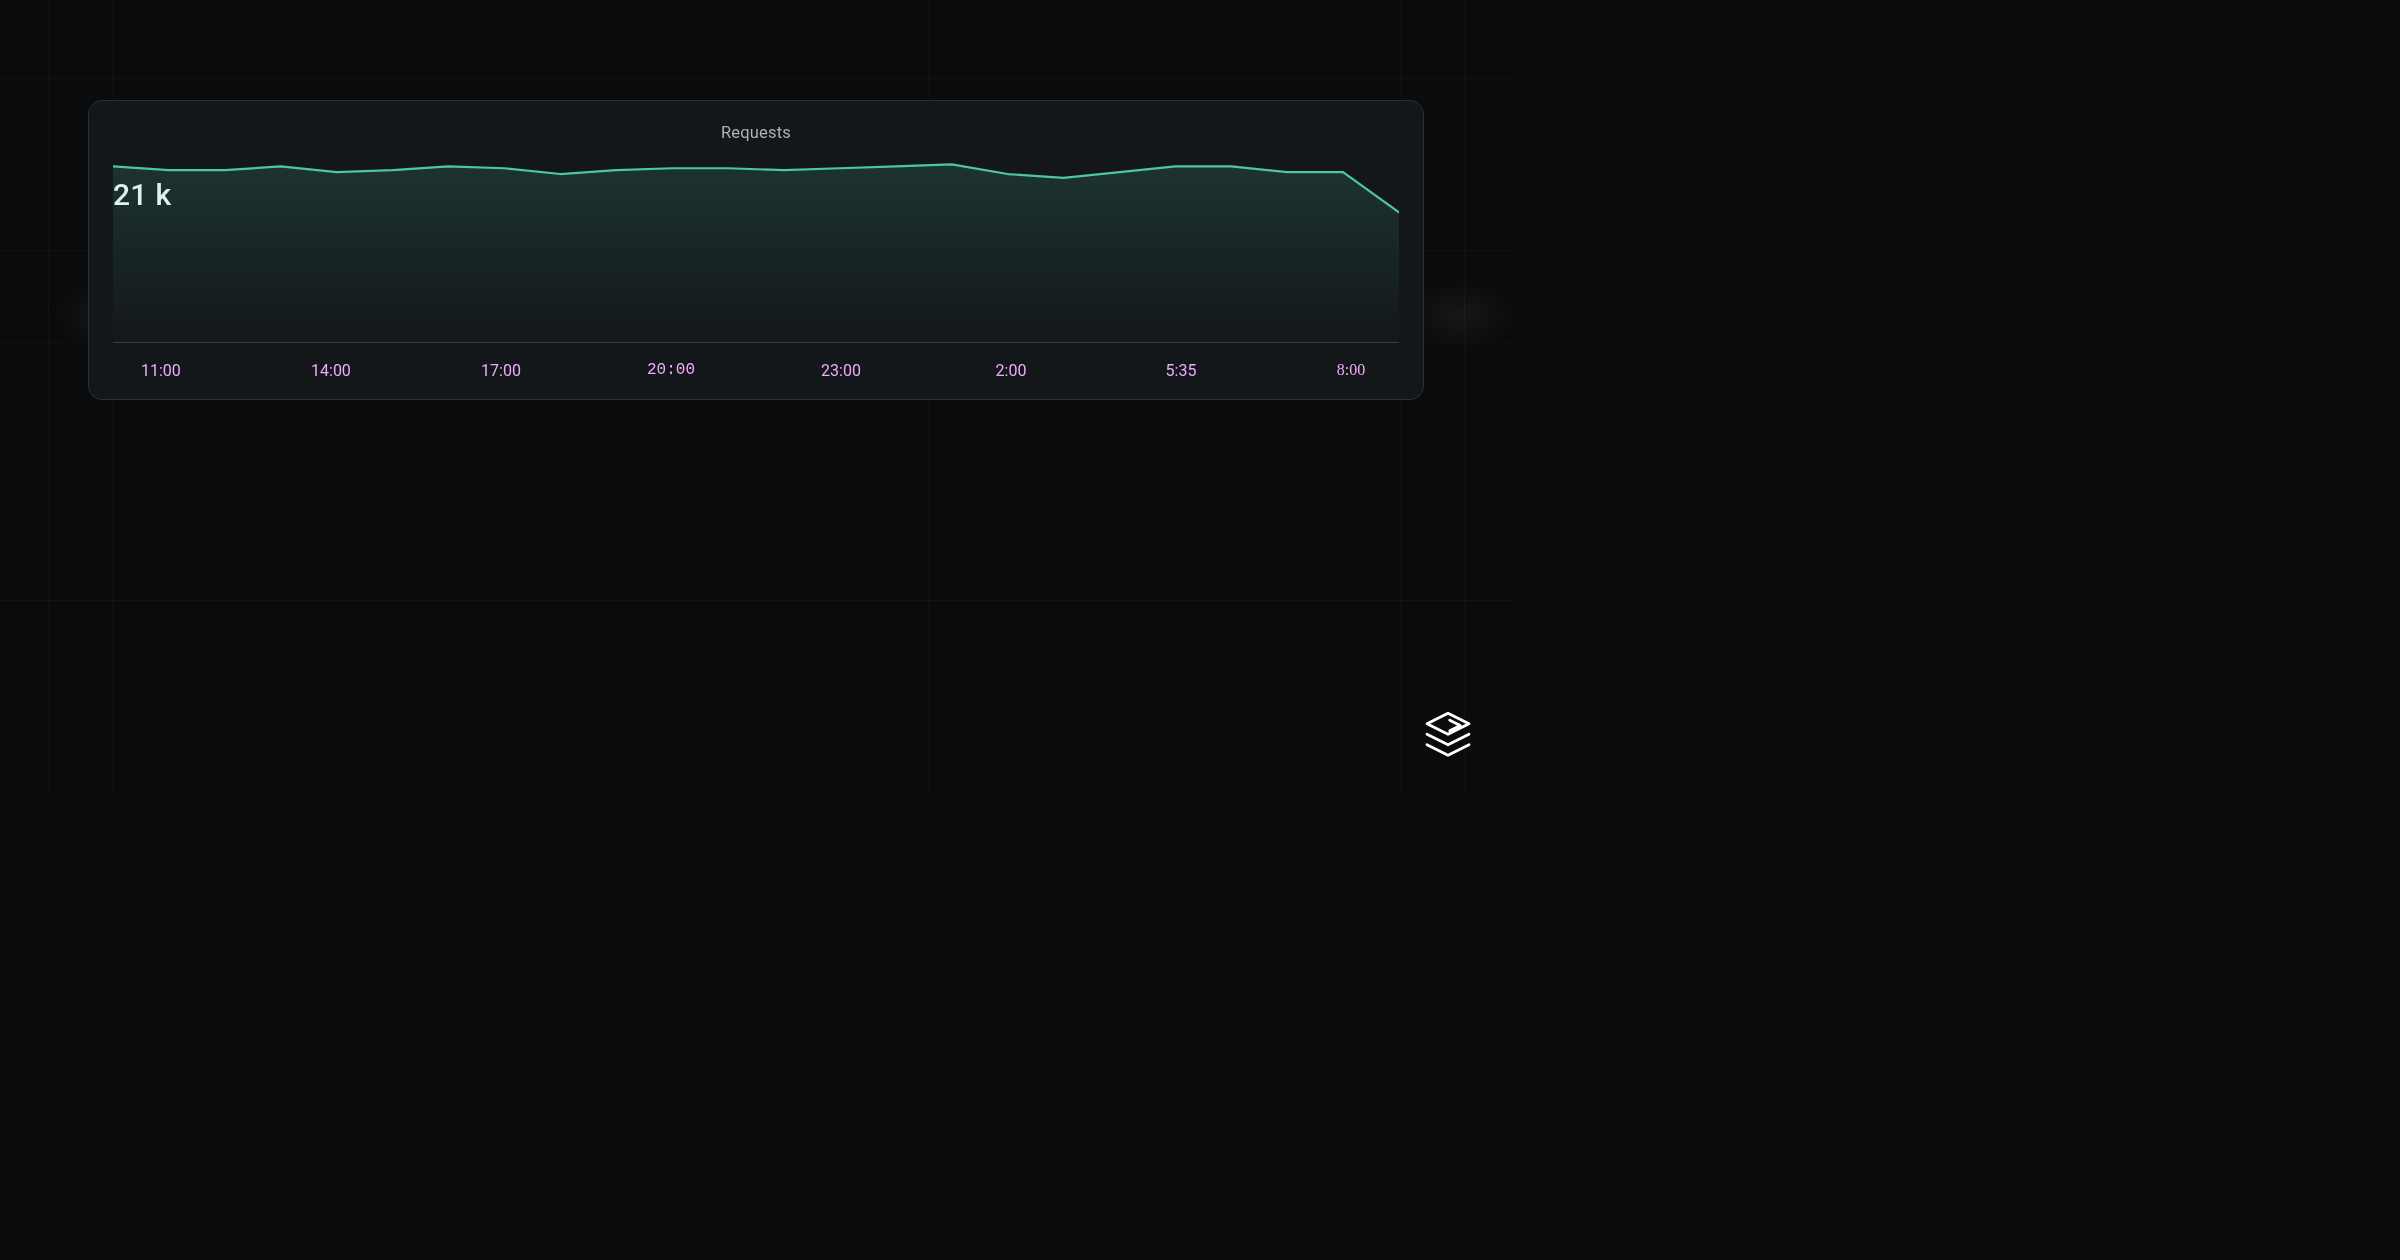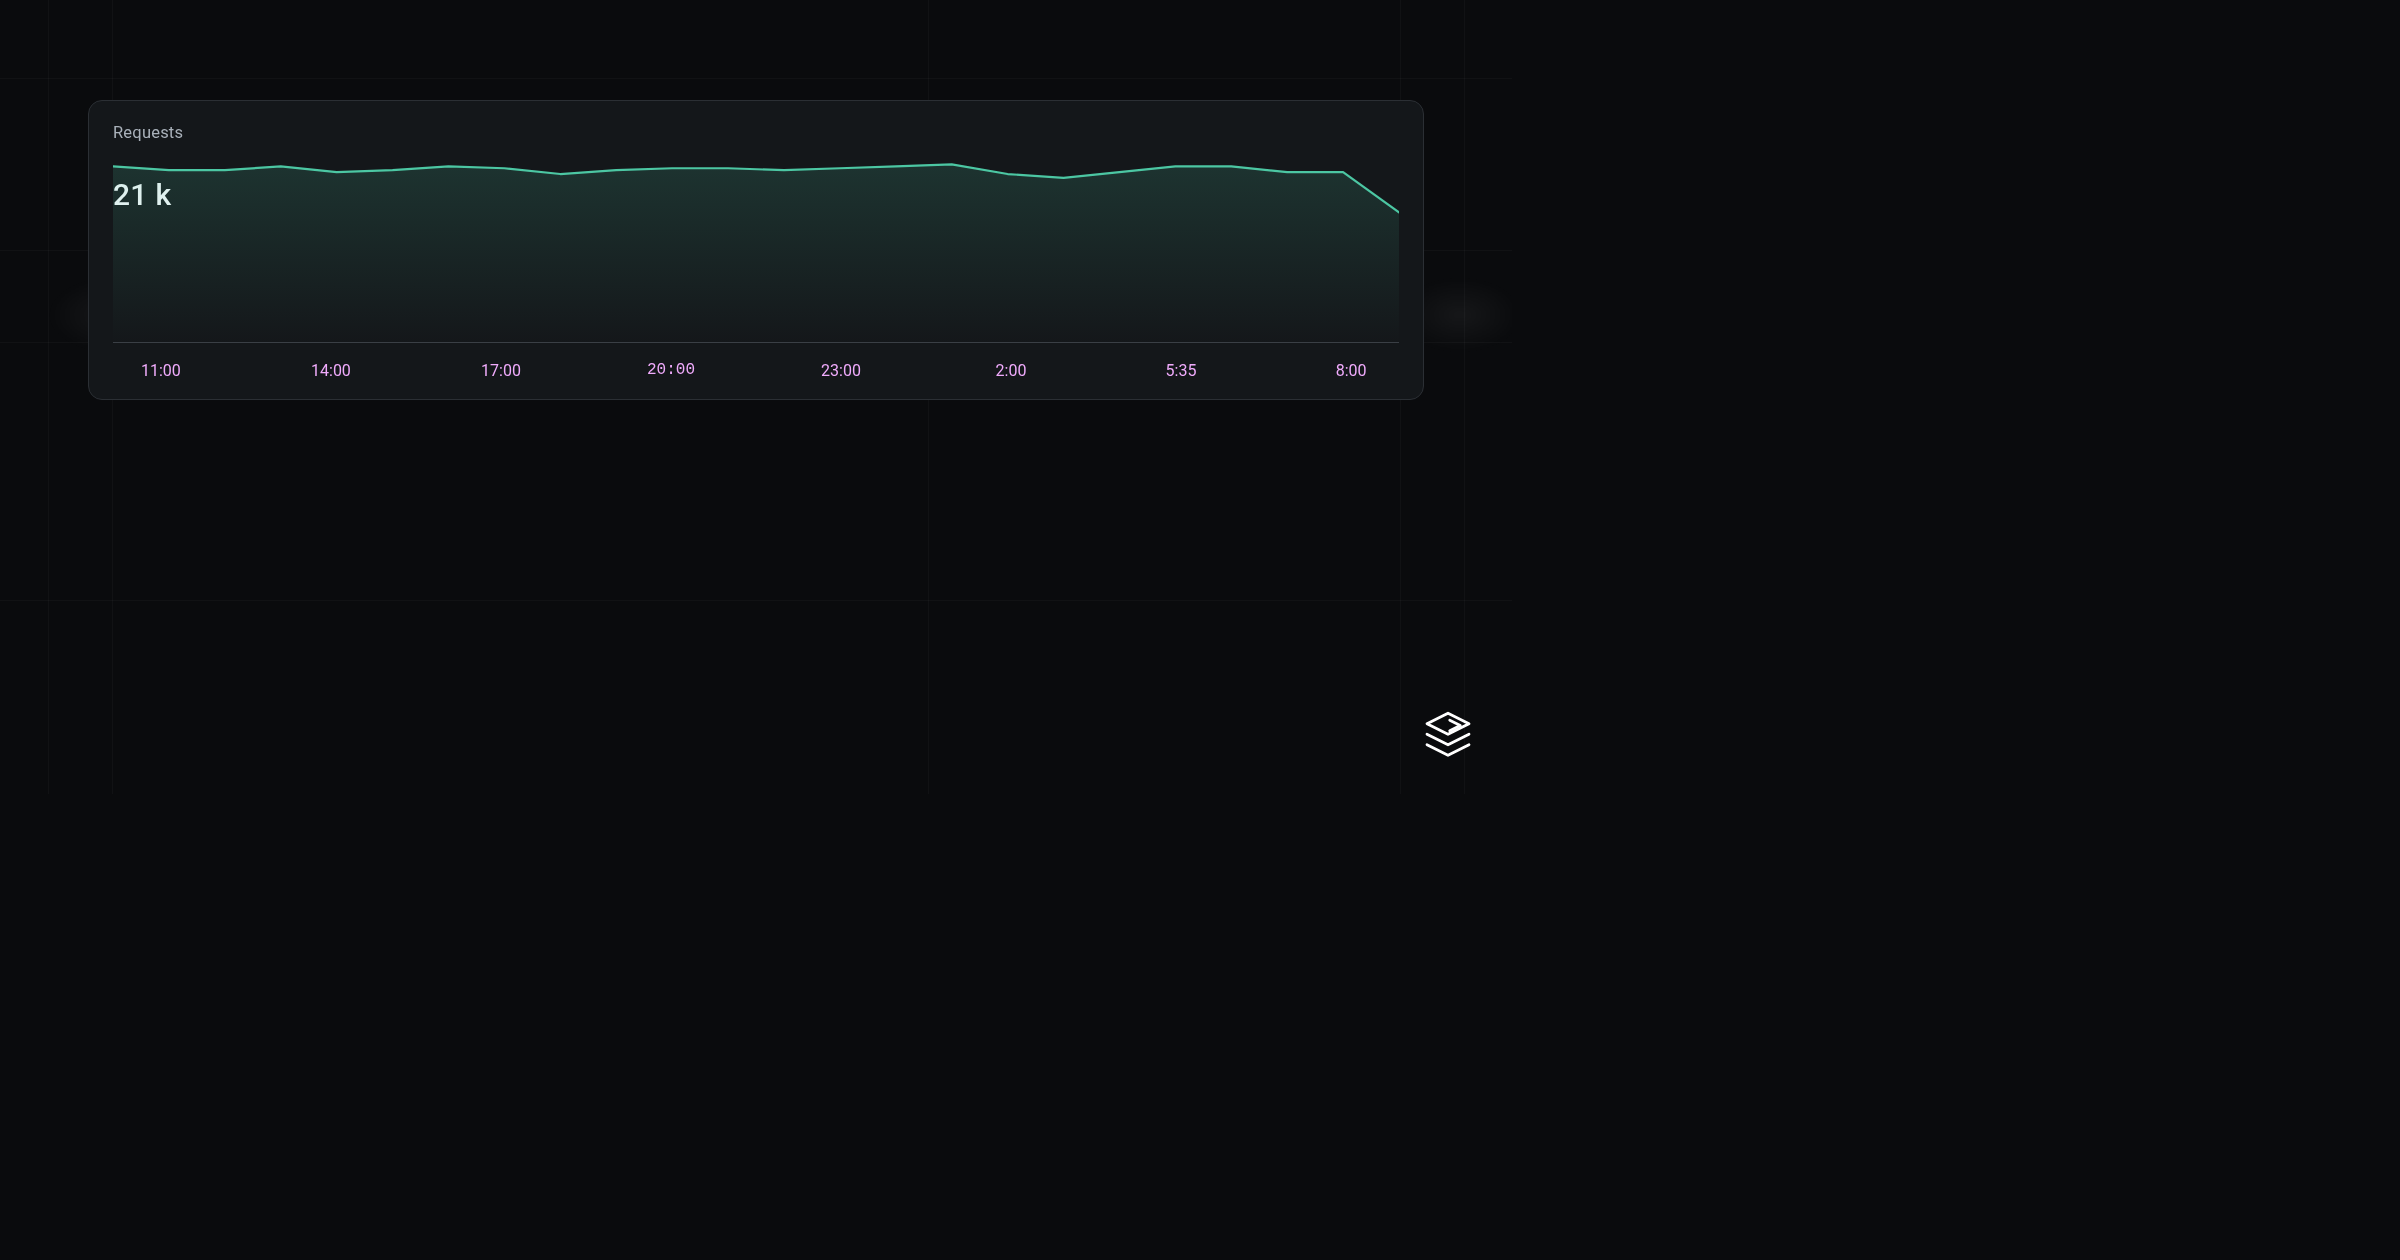--- a/index.html
+++ b/index.html
@@ -54,20 +54,21 @@
     border: 1px solid #2b2f34;
     border-radius: 14px;
     padding: 22px 24px 18px 24px;
   }
 
   .card-title {
     color: #a9b1ba;
     font-size: 16.5px;
     font-weight: 400;
     letter-spacing: 0.2px;
+    text-align: center;
   }
 
   .card-value {
     position: absolute;
     left: 24px;
     top: 76px;
     color: #f5f7fa;
     font-size: 30px;
     font-weight: 500;
     letter-spacing: 0.3px;
@@ -153,21 +154,21 @@
   </div>
 
   <div class="x-labels" id="x-labels">
       <span style="left: 3.72671%;">11:00</span>
       <span style="left: 16.9476%;">14:00</span>
       <span style="left: 30.1686%;">17:00</span>
       <span style="left: 43.3895%; font-family: Liberation Mono, monospace;">20:00</span>
       <span style="left: 56.6105%; text-align: right;">23:00</span>
       <span style="left: 69.8314%;">2:00</span>
       <span style="left: 83.0524%;">5:35</span>
-      <span style="left: 96.2733%;">8:00</span>
+      <span style="left: 96.2733%; font-family: Liberation Serif, serif;">8:00</span>
     </div>
 </div>
 
 <div class="logo">
   <svg viewBox="0 0 64 64" fill="none" stroke="#ffffff" stroke-width="3.2" stroke-linejoin="round" stroke-linecap="round">
 
     <polygon points="32,6 56,18 32,30 8,18"></polygon>
     <polyline points="8,30 32,42 56,30"></polyline>
     <polyline points="8,42 32,54 56,42"></polyline>
     <path d="M34 14 L46 20 L34 26"></path>

